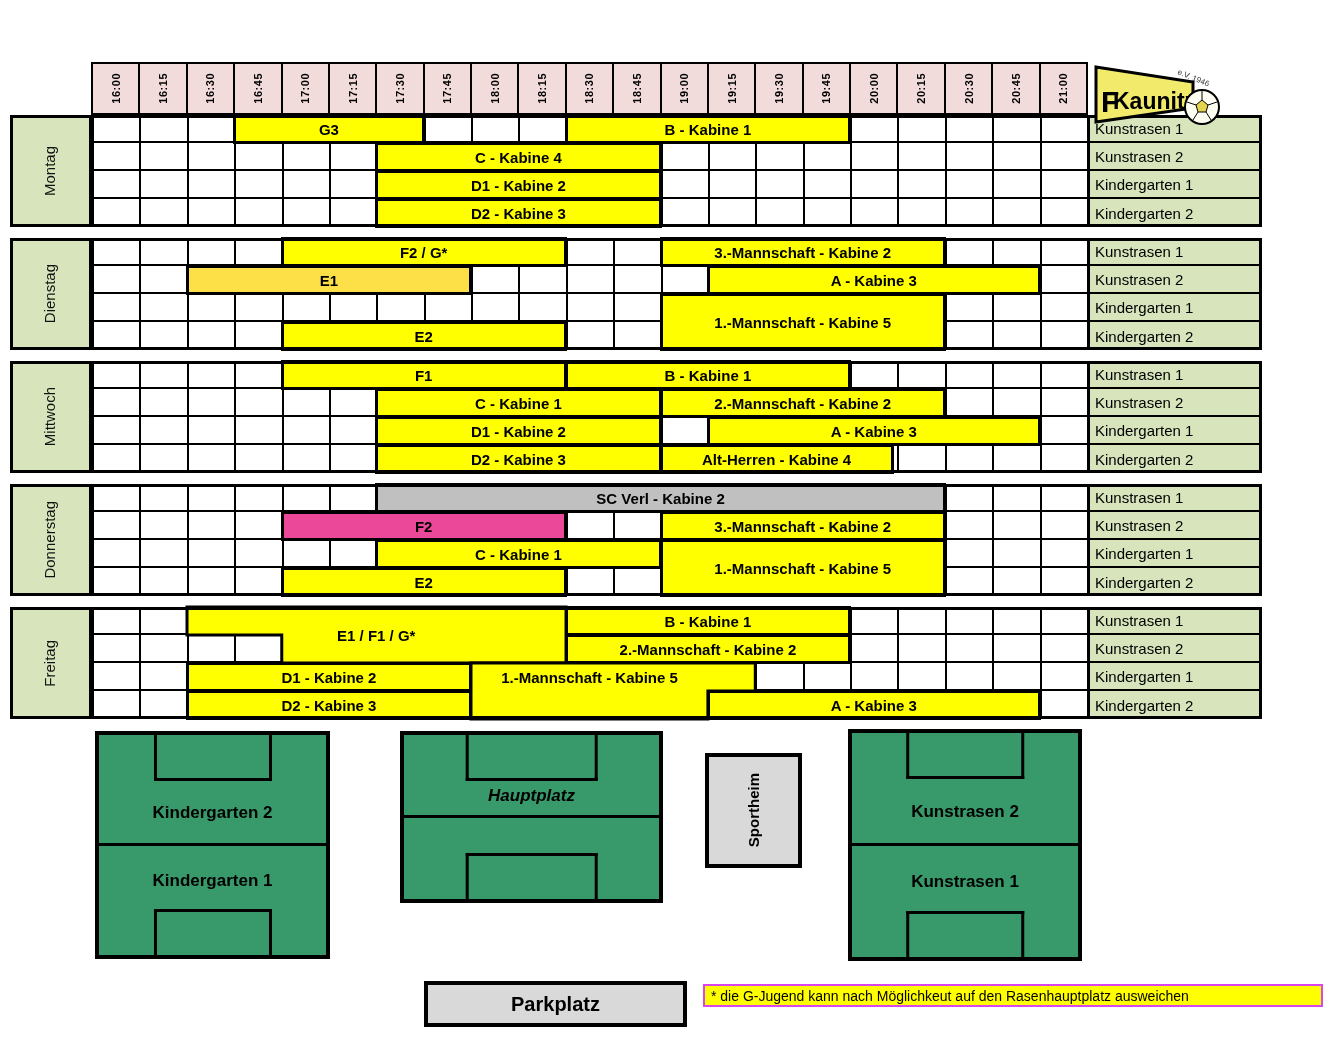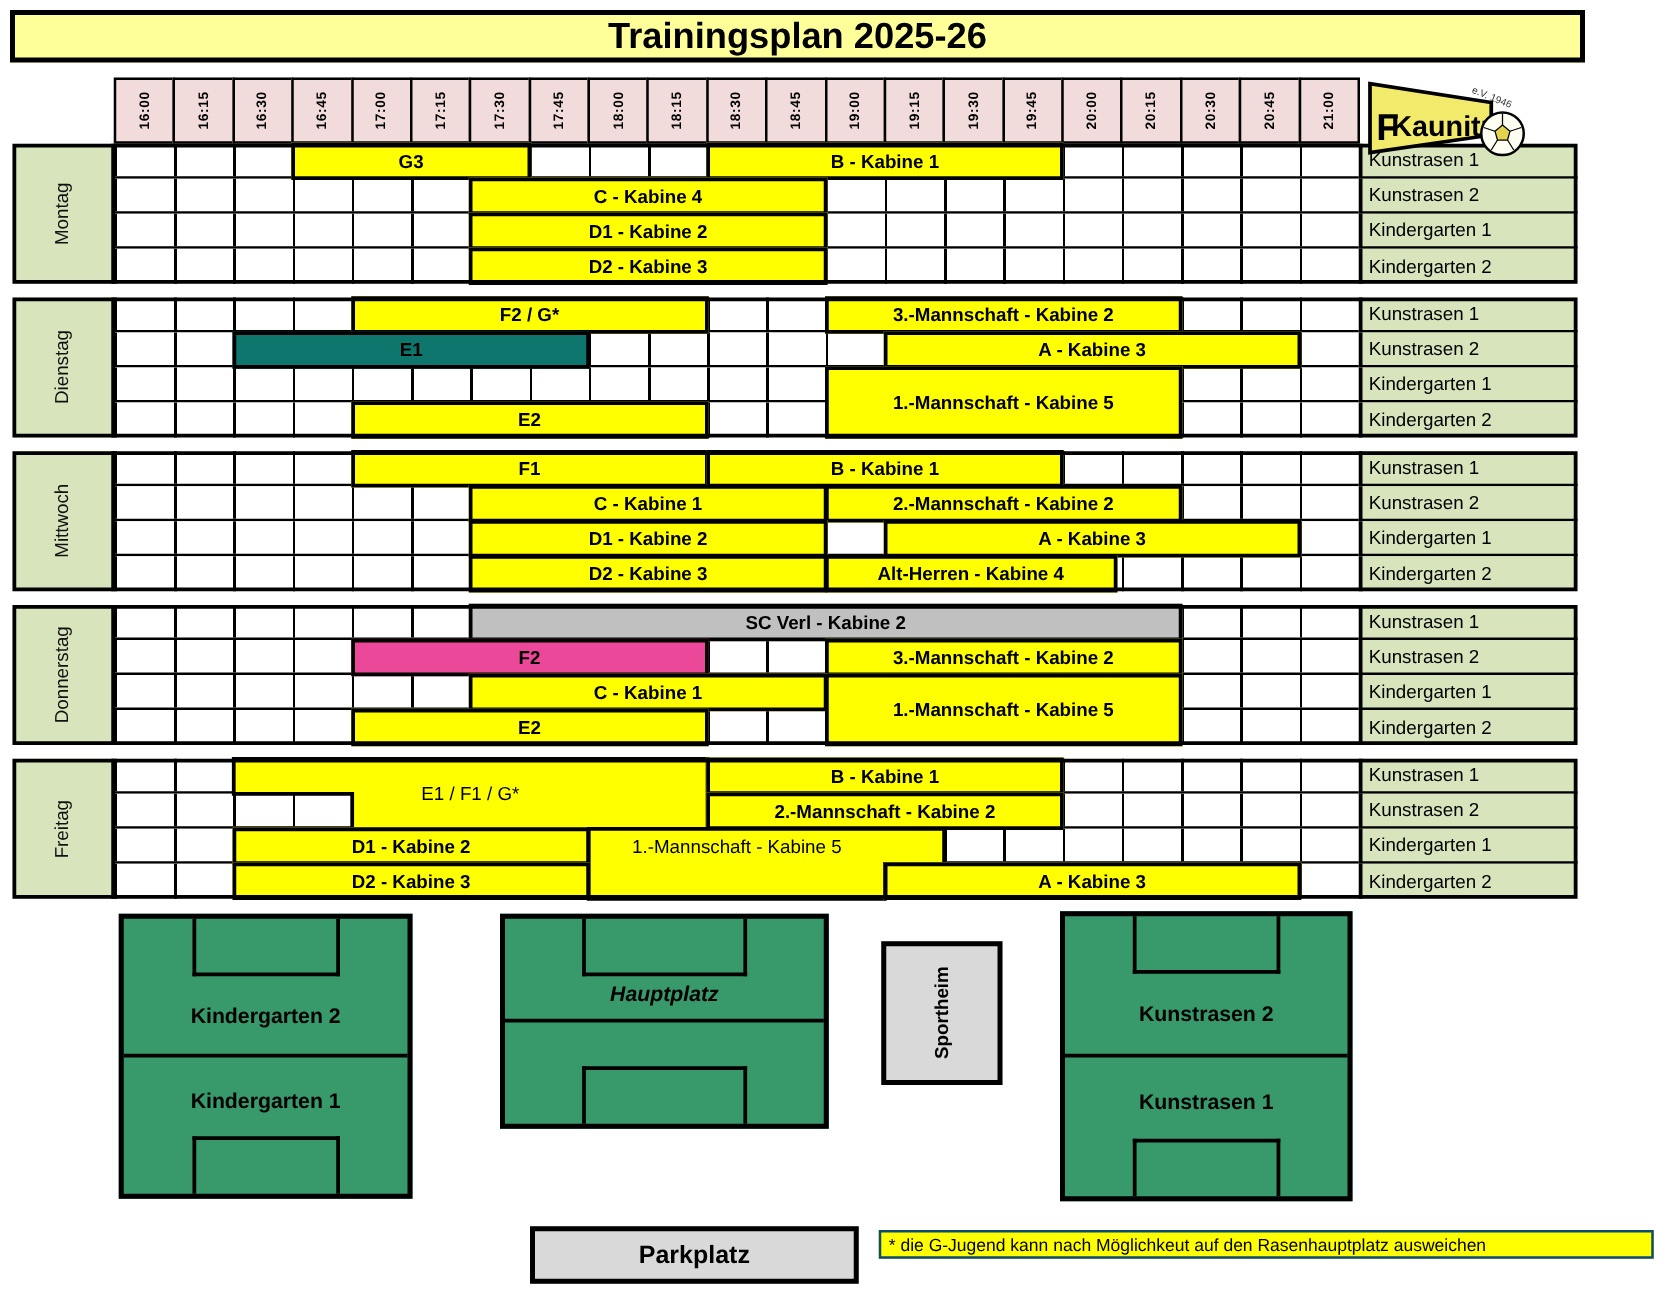--- a/index.html
+++ b/index.html
@@ -17,47 +17,44 @@
   .day-cell span{writing-mode:vertical-rl;transform:rotate(180deg);font-size:15px;color:#111;}
   .grid-row{background:#fff;border-bottom:2px solid #000;
     background-image:repeating-linear-gradient(to right,#000 0px,#000 2px,rgba(0,0,0,0) 2px,rgba(0,0,0,0) 47.381px);z-index:0;}
   .grid-row.last{border-bottom:none;}
   .venue-cell{background:#d7e4bc;border-left:3px solid #000;border-bottom:2px solid #000;
     display:flex;align-items:center;padding-left:5px;font-size:15px;color:#000;z-index:1;}
   .venue-cell.last{border-bottom:none;}
   .block-outline{border:3px solid #000;z-index:7;pointer-events:none;background:transparent;}
   .bar{border:3px solid #000;background:#ffff00;display:flex;align-items:center;justify-content:center;
     font-size:15px;font-weight:bold;color:#000;white-space:nowrap;z-index:5;}
-  .bar-label{display:flex;align-items:center;justify-content:center;font-size:15px;font-weight:normal;
+  .bar-label{display:flex;align-items:center;justify-content:center;font-size:15px;font-weight:bold;
     color:#000;white-space:nowrap;z-index:6;pointer-events:none;}
   .bar-svg{z-index:5;overflow:visible;}
   
   .pitch{background:#38996b;border:4px solid #000;}
   .pitch .pen-top{position:absolute;top:0;left:50%;transform:translateX(-50%);width:52%;height:46px;
     border:3px solid #000;border-top:none;box-sizing:border-box;}
   .pitch .pen-bottom{position:absolute;bottom:0;left:50%;transform:translateX(-50%);width:52%;height:46px;
     border:3px solid #000;border-bottom:none;box-sizing:border-box;}
   .pitch .half-line{position:absolute;left:0;top:calc(50% - 2px);width:100%;height:3px;background:#000;}
   .pitch .pitch-label{position:absolute;left:0;width:100%;text-align:center;font-size:17px;font-weight:bold;color:#000;}
   .pitch .pl-0{top:31%;}
   .pitch .pl-1{top:62%;}
   .gray-box{background:#d9d9d9;border:4px solid #000;display:flex;align-items:center;justify-content:center;}
   #sportheim span{writing-mode:vertical-rl;transform:rotate(180deg);font-size:15px;font-weight:bold;color:#000;}
   #parkplatz{font-size:20px;font-weight:bold;color:#000;}
-  #footnote{left:703px;top:984px;width:620px;height:23px;background:#ffff00;border:2px solid #0c4a6e;
+  #footnote{left:703px;top:984px;width:620px;height:23px;background:#ffff00;border:2px solid #d946ef;
     display:flex;align-items:center;padding-left:6px;font-size:14px;color:#000;white-space:nowrap;}
 </style>
 </head>
 <body>
 
 <div id="page">
 
-  <div class="abs" id="title-box">
-    <span>Trainingsplan 2025-26</span>
-  </div>
 
   <div id="schedule-root">
       <div class="abs time-cell" style="left: 91px; top: 62px; width: 49.381px; height: 53px;">
         <span>16:00</span>
       </div>
       <div class="abs time-cell" style="left: 138.381px; top: 62px; width: 49.381px; height: 53px;">
         <span>16:15</span>
       </div>
       <div class="abs time-cell" style="left: 185.762px; top: 62px; width: 49.381px; height: 53px;">
         <span>16:30</span>
@@ -139,21 +136,21 @@
       <div class="abs grid-row last" style="left: 92px; top: 322px; width: 995px; height: 28px;"></div>
       <div class="abs day-cell" style="left: 10px; top: 238px; width: 82px; height: 112px;">
         <span>Dienstag</span>
       </div>
       <div class="abs venue-cell" style="left: 1087px; top: 238px; width: 175px; height: 28px;">Kunstrasen 1</div>
       <div class="abs venue-cell" style="left: 1087px; top: 266px; width: 175px; height: 28px;">Kunstrasen 2</div>
       <div class="abs venue-cell" style="left: 1087px; top: 294px; width: 175px; height: 28px;">Kindergarten 1</div>
       <div class="abs venue-cell last" style="left: 1087px; top: 322px; width: 175px; height: 28px;">Kindergarten 2</div>
       <div class="abs bar" style="left: 280.524px; top: 237px; width: 286.286px; height: 30px; background: rgb(255, 255, 0);">F2 / G*</div>
       <div class="abs bar" style="left: 659.572px; top: 237px; width: 286.286px; height: 30px; background: rgb(255, 255, 0);">3.-Mannschaft - Kabine 2</div>
-      <div class="abs bar" style="left: 185.762px; top: 265px; width: 286.286px; height: 30px; background: #0f766e;">E1</div>
+      <div class="abs bar" style="left: 185.762px; top: 265px; width: 286.286px; height: 30px; background: #fde047;">E1</div>
       <div class="abs bar" style="left: 706.953px; top: 265px; width: 333.667px; height: 30px; background: rgb(255, 255, 0);">A - Kabine 3</div>
       <div class="abs bar" style="left: 659.572px; top: 293px; width: 286.286px; height: 58px; background: rgb(255, 255, 0);">1.-Mannschaft - Kabine 5</div>
       <div class="abs bar" style="left: 280.524px; top: 321px; width: 286.286px; height: 30px; background: rgb(255, 255, 0);">E2</div>
       <div class="abs block-outline" style="left: 10px; top: 238px; width: 1252px; height: 112px;"></div>
       <div class="abs grid-row" style="left: 92px; top: 361px; width: 995px; height: 28px;"></div>
       <div class="abs grid-row" style="left: 92px; top: 389px; width: 995px; height: 28px;"></div>
       <div class="abs grid-row" style="left: 92px; top: 417px; width: 995px; height: 28px;"></div>
       <div class="abs grid-row last" style="left: 92px; top: 445px; width: 995px; height: 28px;"></div>
       <div class="abs day-cell" style="left: 10px; top: 361px; width: 82px; height: 112px;">
         <span>Mittwoch</span>

